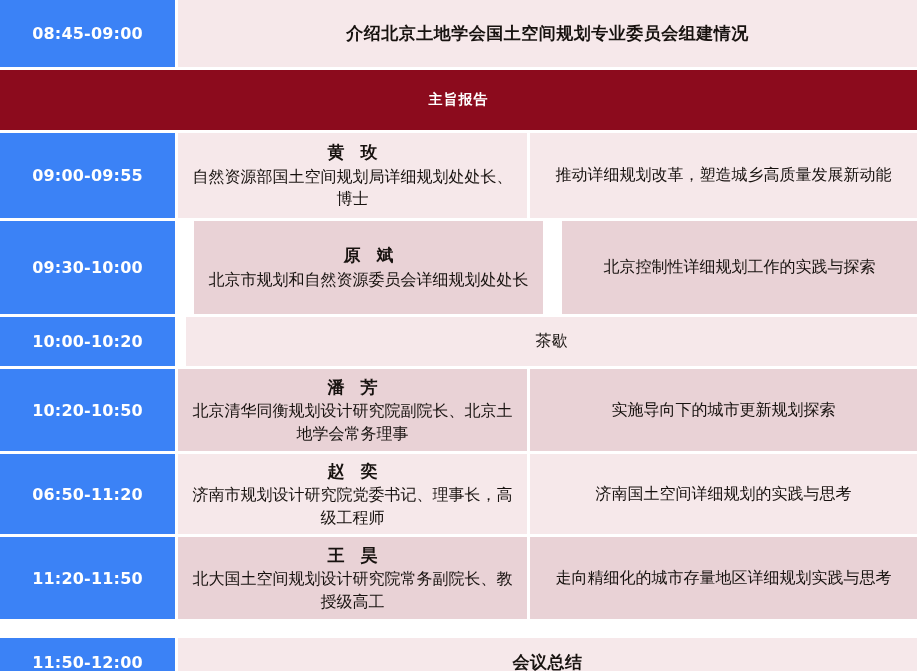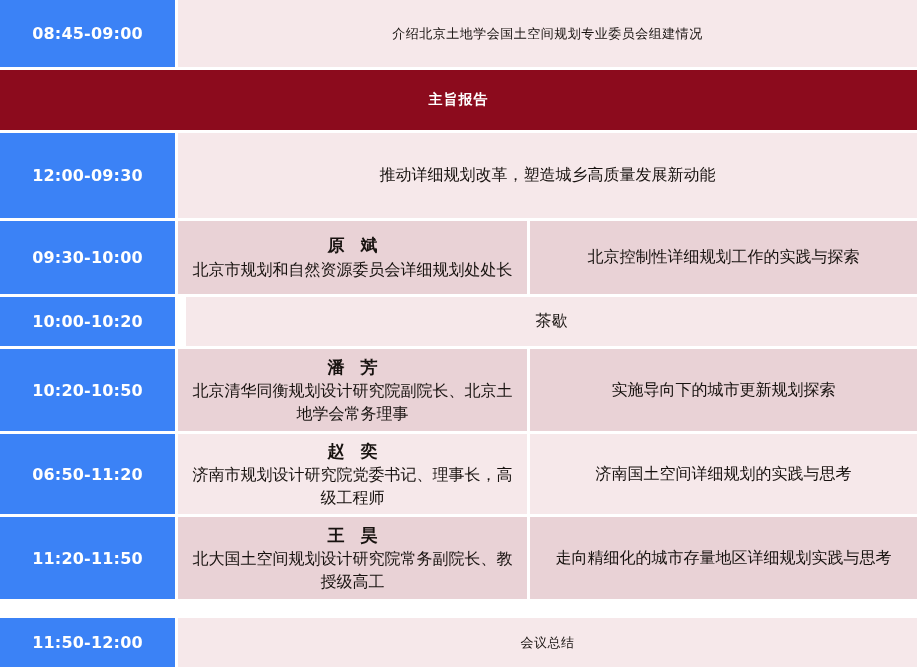--- a/index.html
+++ b/index.html
@@ -94,21 +94,21 @@
     flex: 1 1 auto;
     display: flex;
     align-items: center;
     justify-content: center;
     box-sizing: border-box;
     padding: 4px 14px;
     text-align: center;
     font-size: 16px;
     color: #17120f;
   }
-  .cell-merged.bold { font-weight: normal; font-size: 13px; letter-spacing: 0.5px; text-align: right; }
+  .cell-merged.bold { font-weight: bold; font-size: 17px; letter-spacing: 0.5px; text-align: right; }
 
   
   .tint-light { background: #F6E8EA; }
   .tint-dark  { background: #E9D2D6; }
 
   
   .row-banner {
     background: #8C0B1D;
     color: #ffffff;
     display: flex;
@@ -119,41 +119,45 @@
     letter-spacing: 1px;
     box-sizing: border-box;
     border-bottom: 3px solid #ffffff;
     flex: 0 0 auto;
   }
 
   
   .h-intro   { height: 70px; }
   .h-banner  { height: 63px; }
   .h-s1      { height: 88px; }
-  .h-s2      { height: 76px; }
+  .h-s2      { height: 96px; gap: 16px; }
   .h-break   { height: 52px; gap: 8px; }
   .h-s3      { height: 85px; }
   .h-s4      { height: 83px; }
   .h-s5      { height: 85px; }
   .h-close   { height: 49px; margin-top: 16px; }
 </style>
 </head>
 <body>
 
 <div class="agenda-table">
 
   <div class="row h-intro">
     <div class="cell-time">08:45-09:00</div>
     <div class="cell-merged bold tint-light">介绍北京土地学会国土空间规划专业委员会组建情况</div>
   </div>
 
   <div class="row-banner h-banner">主旨报告</div>
 
   <div class="row h-s1">
-    <div class="cell-time">12:00-09:30</div>
+    <div class="cell-time">09:00-09:55</div>
+    <div class="cell-speaker tint-light">
+      <div class="speaker-name">黄 玫</div>
+      <div class="speaker-title">自然资源部国土空间规划局详细规划处处长、博士</div>
+    </div>
     <div class="cell-topic tint-light">推动详细规划改革，塑造城乡高质量发展新动能</div>
   </div>
 
   <div class="row h-s2">
     <div class="cell-time">09:30-10:00</div>
     <div class="cell-speaker tint-dark">
       <div class="speaker-name">原 斌</div>
       <div class="speaker-title">北京市规划和自然资源委员会详细规划处处长</div>
     </div>
     <div class="cell-topic tint-dark">北京控制性详细规划工作的实践与探索</div>

